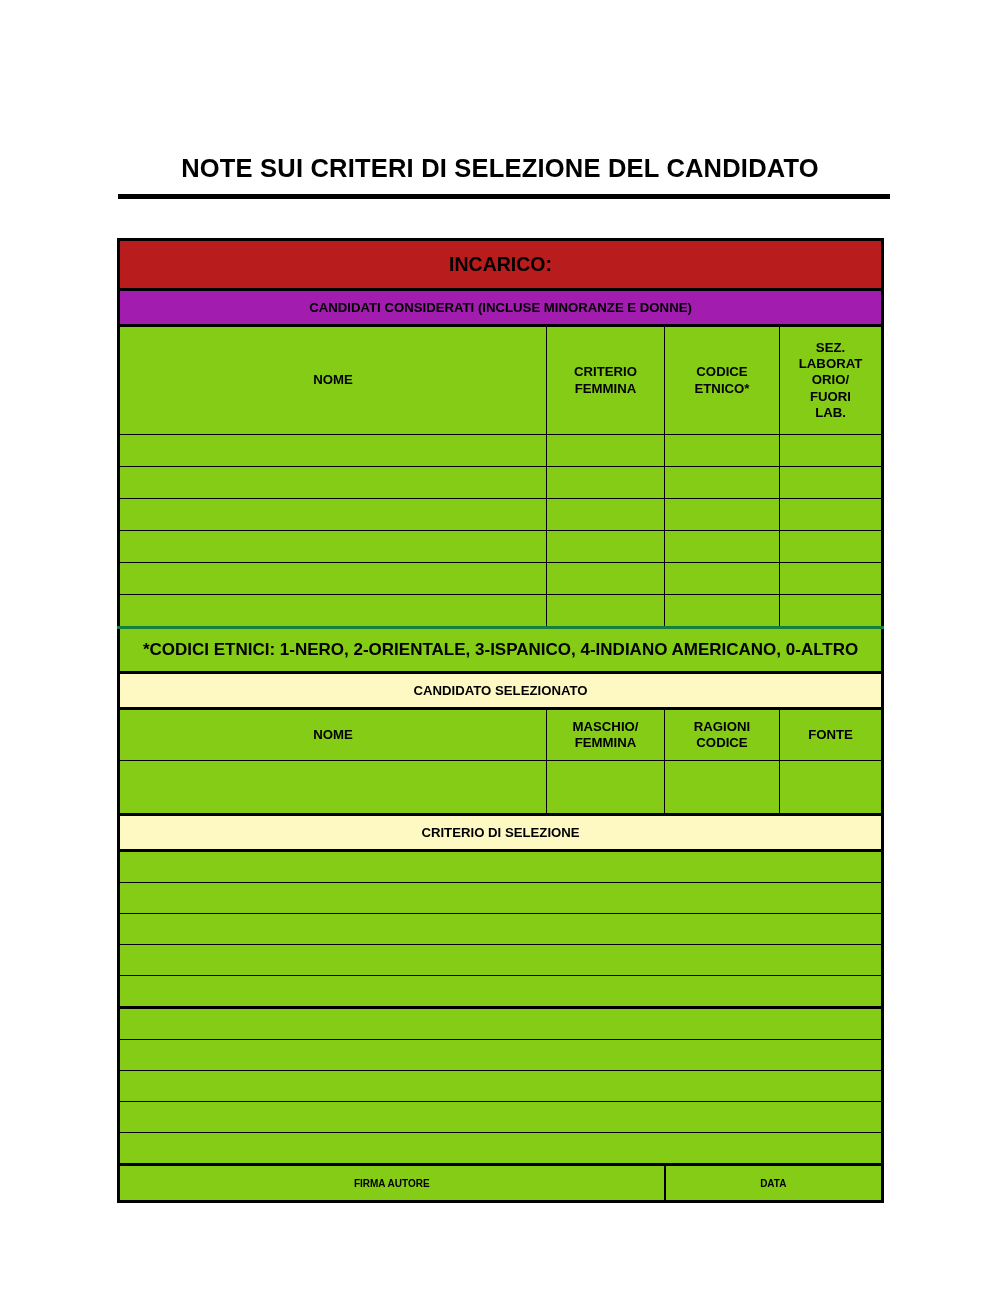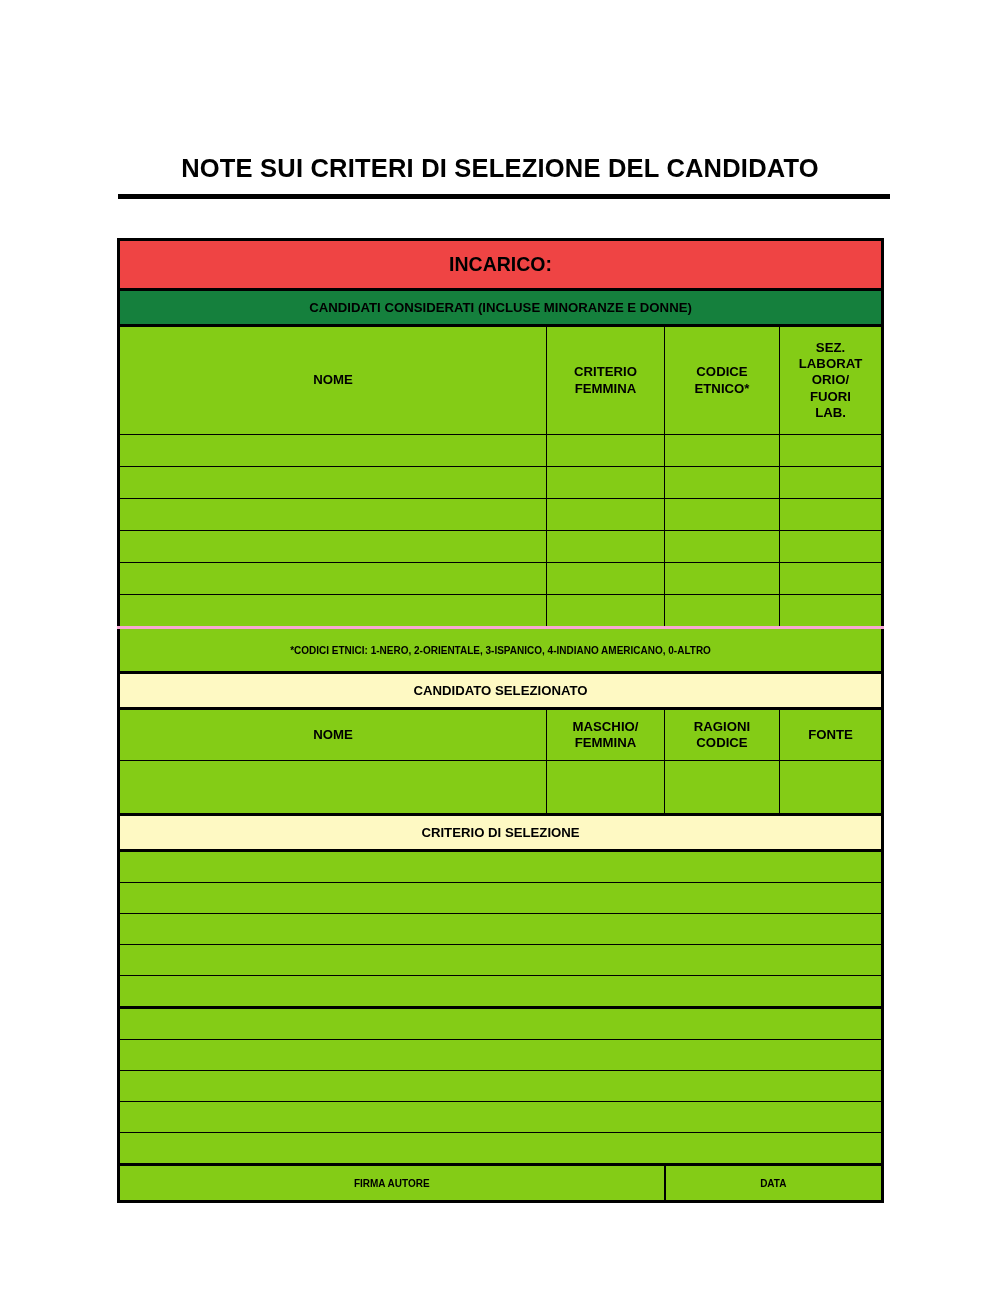--- a/index.html
+++ b/index.html
@@ -63,27 +63,27 @@
     font-size: 13.2px;
     font-weight: bold;
     text-align: center;
     background: #84cc16;
   }
 
   .row-incarico td {
     height: 47px;
     font-size: 19.5px;
     font-weight: bold;
-    background: #ef4444;
+    background: #b91c1c;
     border-bottom: 3px solid #000000;
   }
 
   .row-candidati td {
     height: 33px;
-    background: #15803d;
+    background: #a21caf;
     border-top: 3px solid #000000;
     border-bottom: 3px solid #000000;
   }
 
   .colhead td {
     height: 107px;
     line-height: 1.22;
     border-bottom: 1.5px solid #000000;
   }
 
@@ -96,22 +96,22 @@
     height: 31px;
   }
 
   .blank-row-sel td {
     height: 52px;
     border-bottom: 3px solid #000000;
   }
 
   .note-row td {
     height: 42px;
-    font-size: 10px;
-    border-top: 3px solid #f9a8d4;
+    font-size: 17px;
+    border-top: 3px solid #15803d;
     border-bottom: 3px solid #000000;
     margin-left: 40px;
   }
 
   .section-head td {
     height: 33px;
     background: #fef9c3;
     border-top: 3px solid #000000;
     border-bottom: 3px solid #000000;
   }

